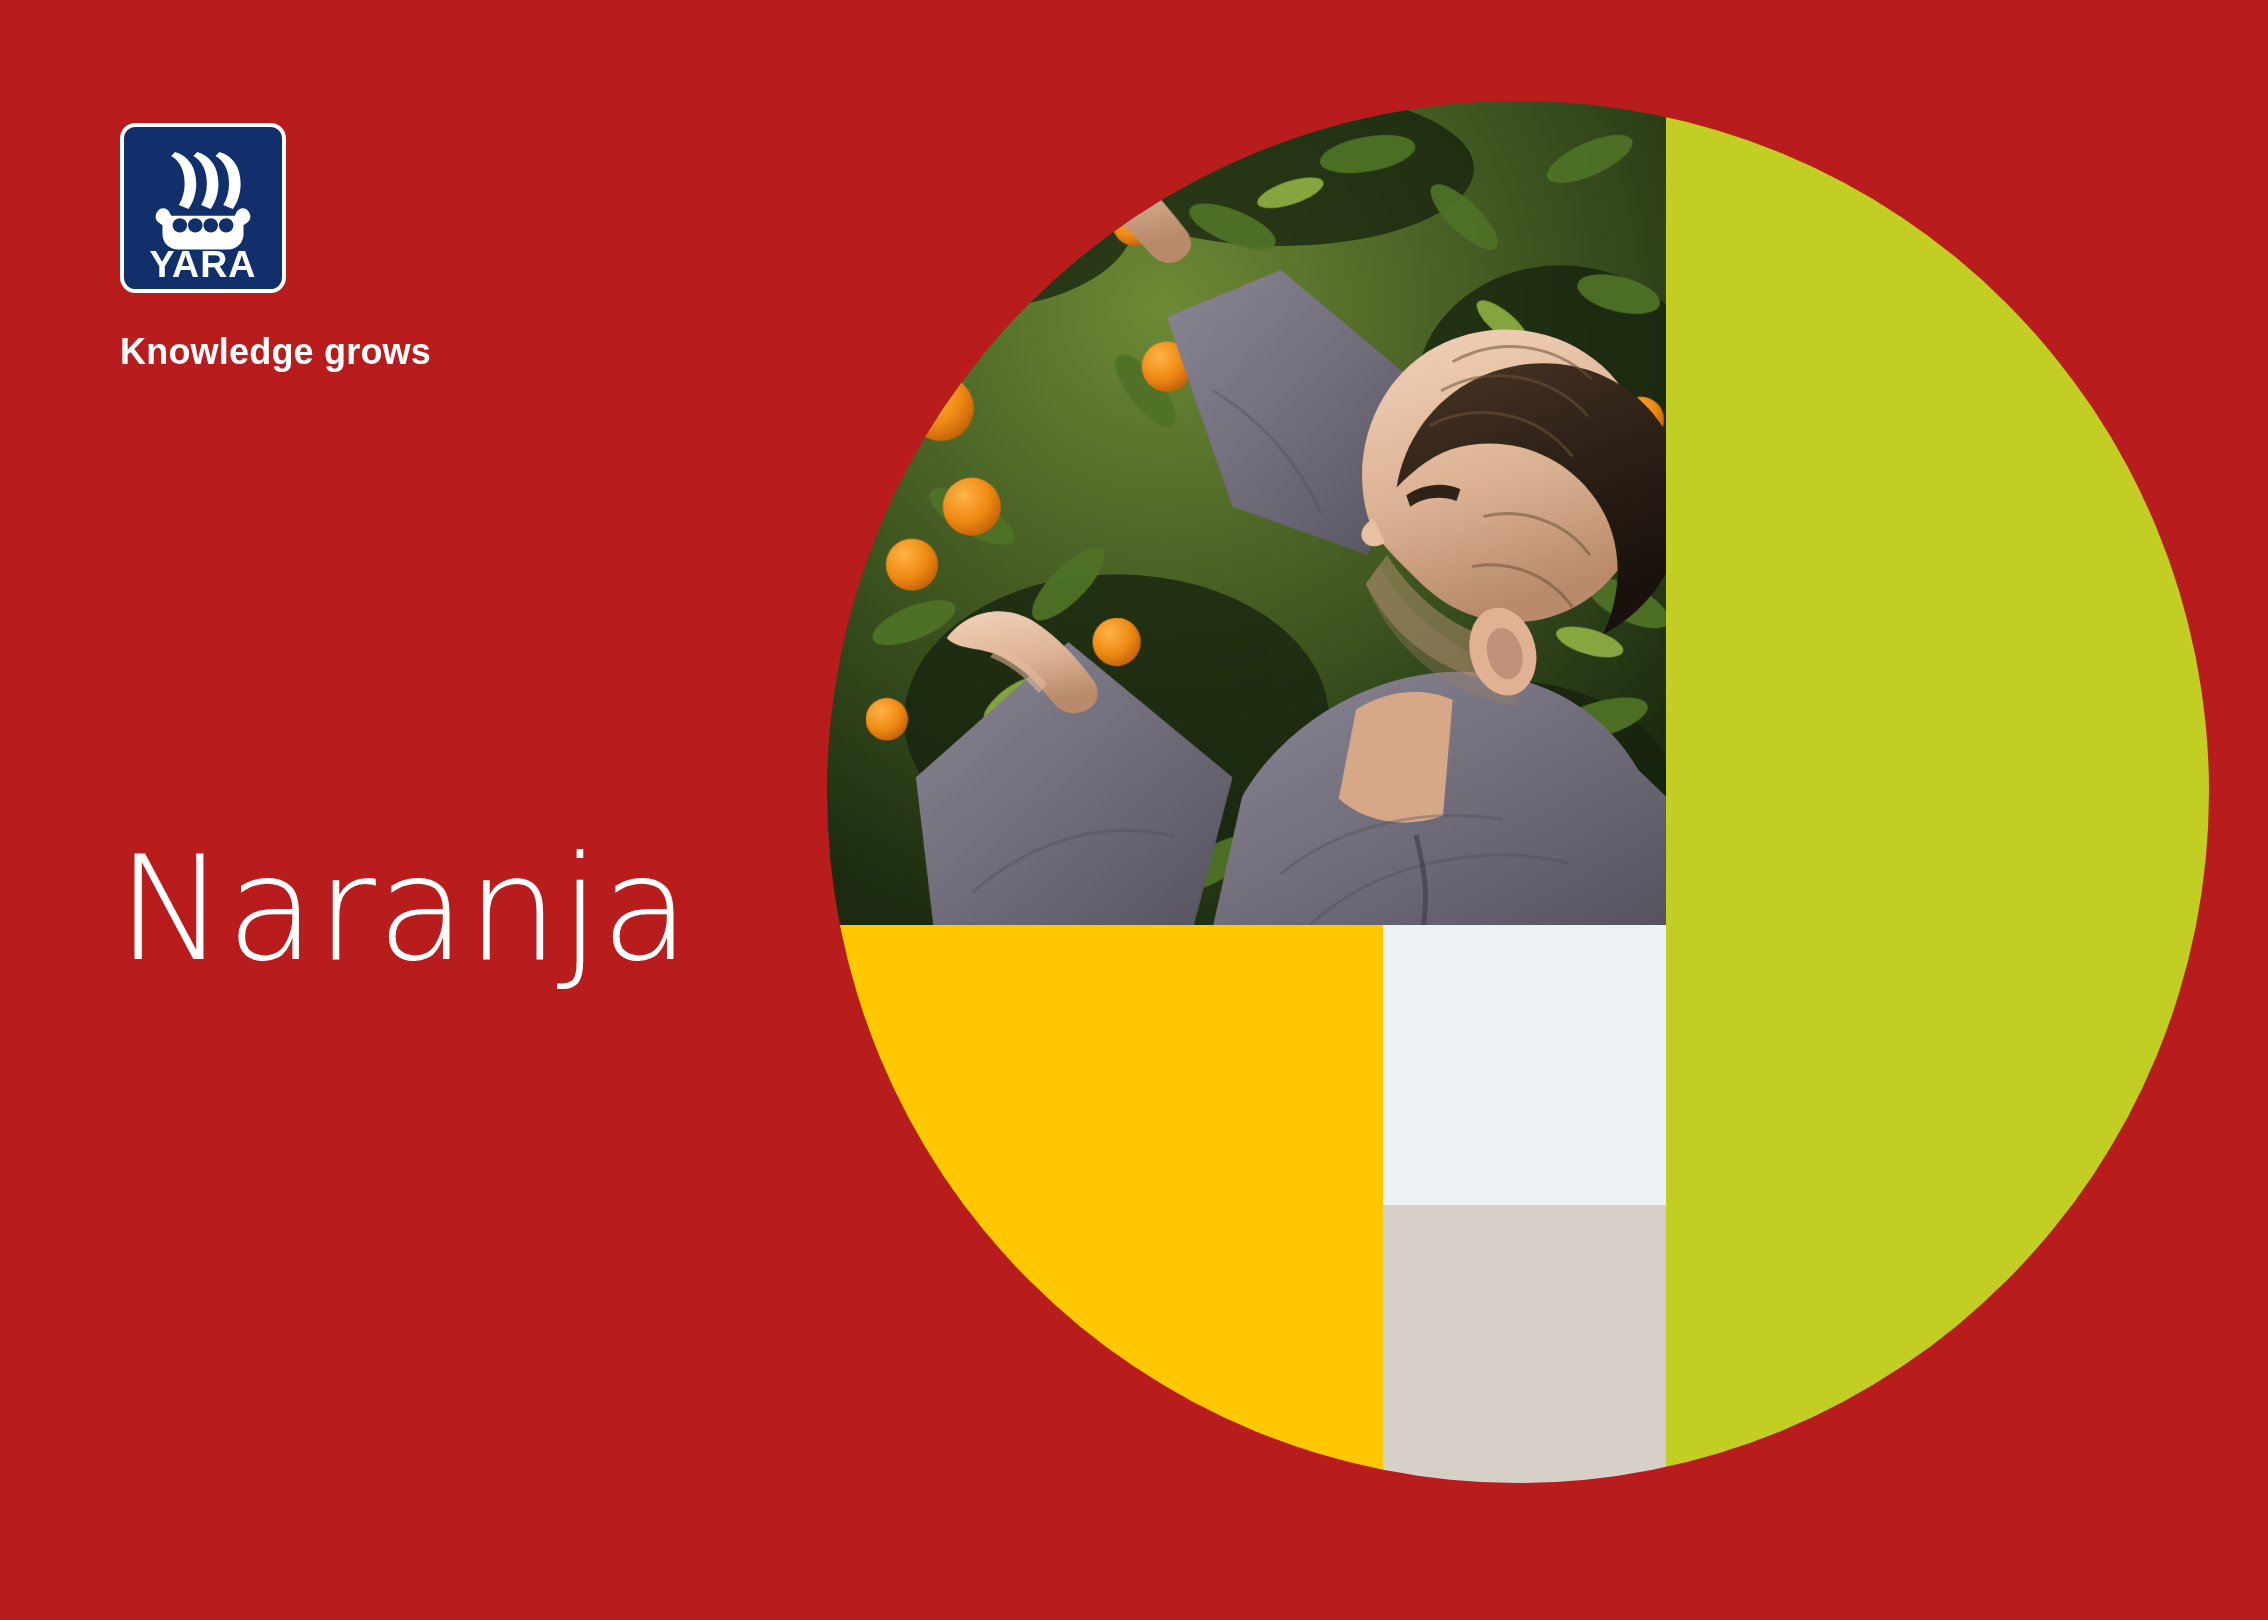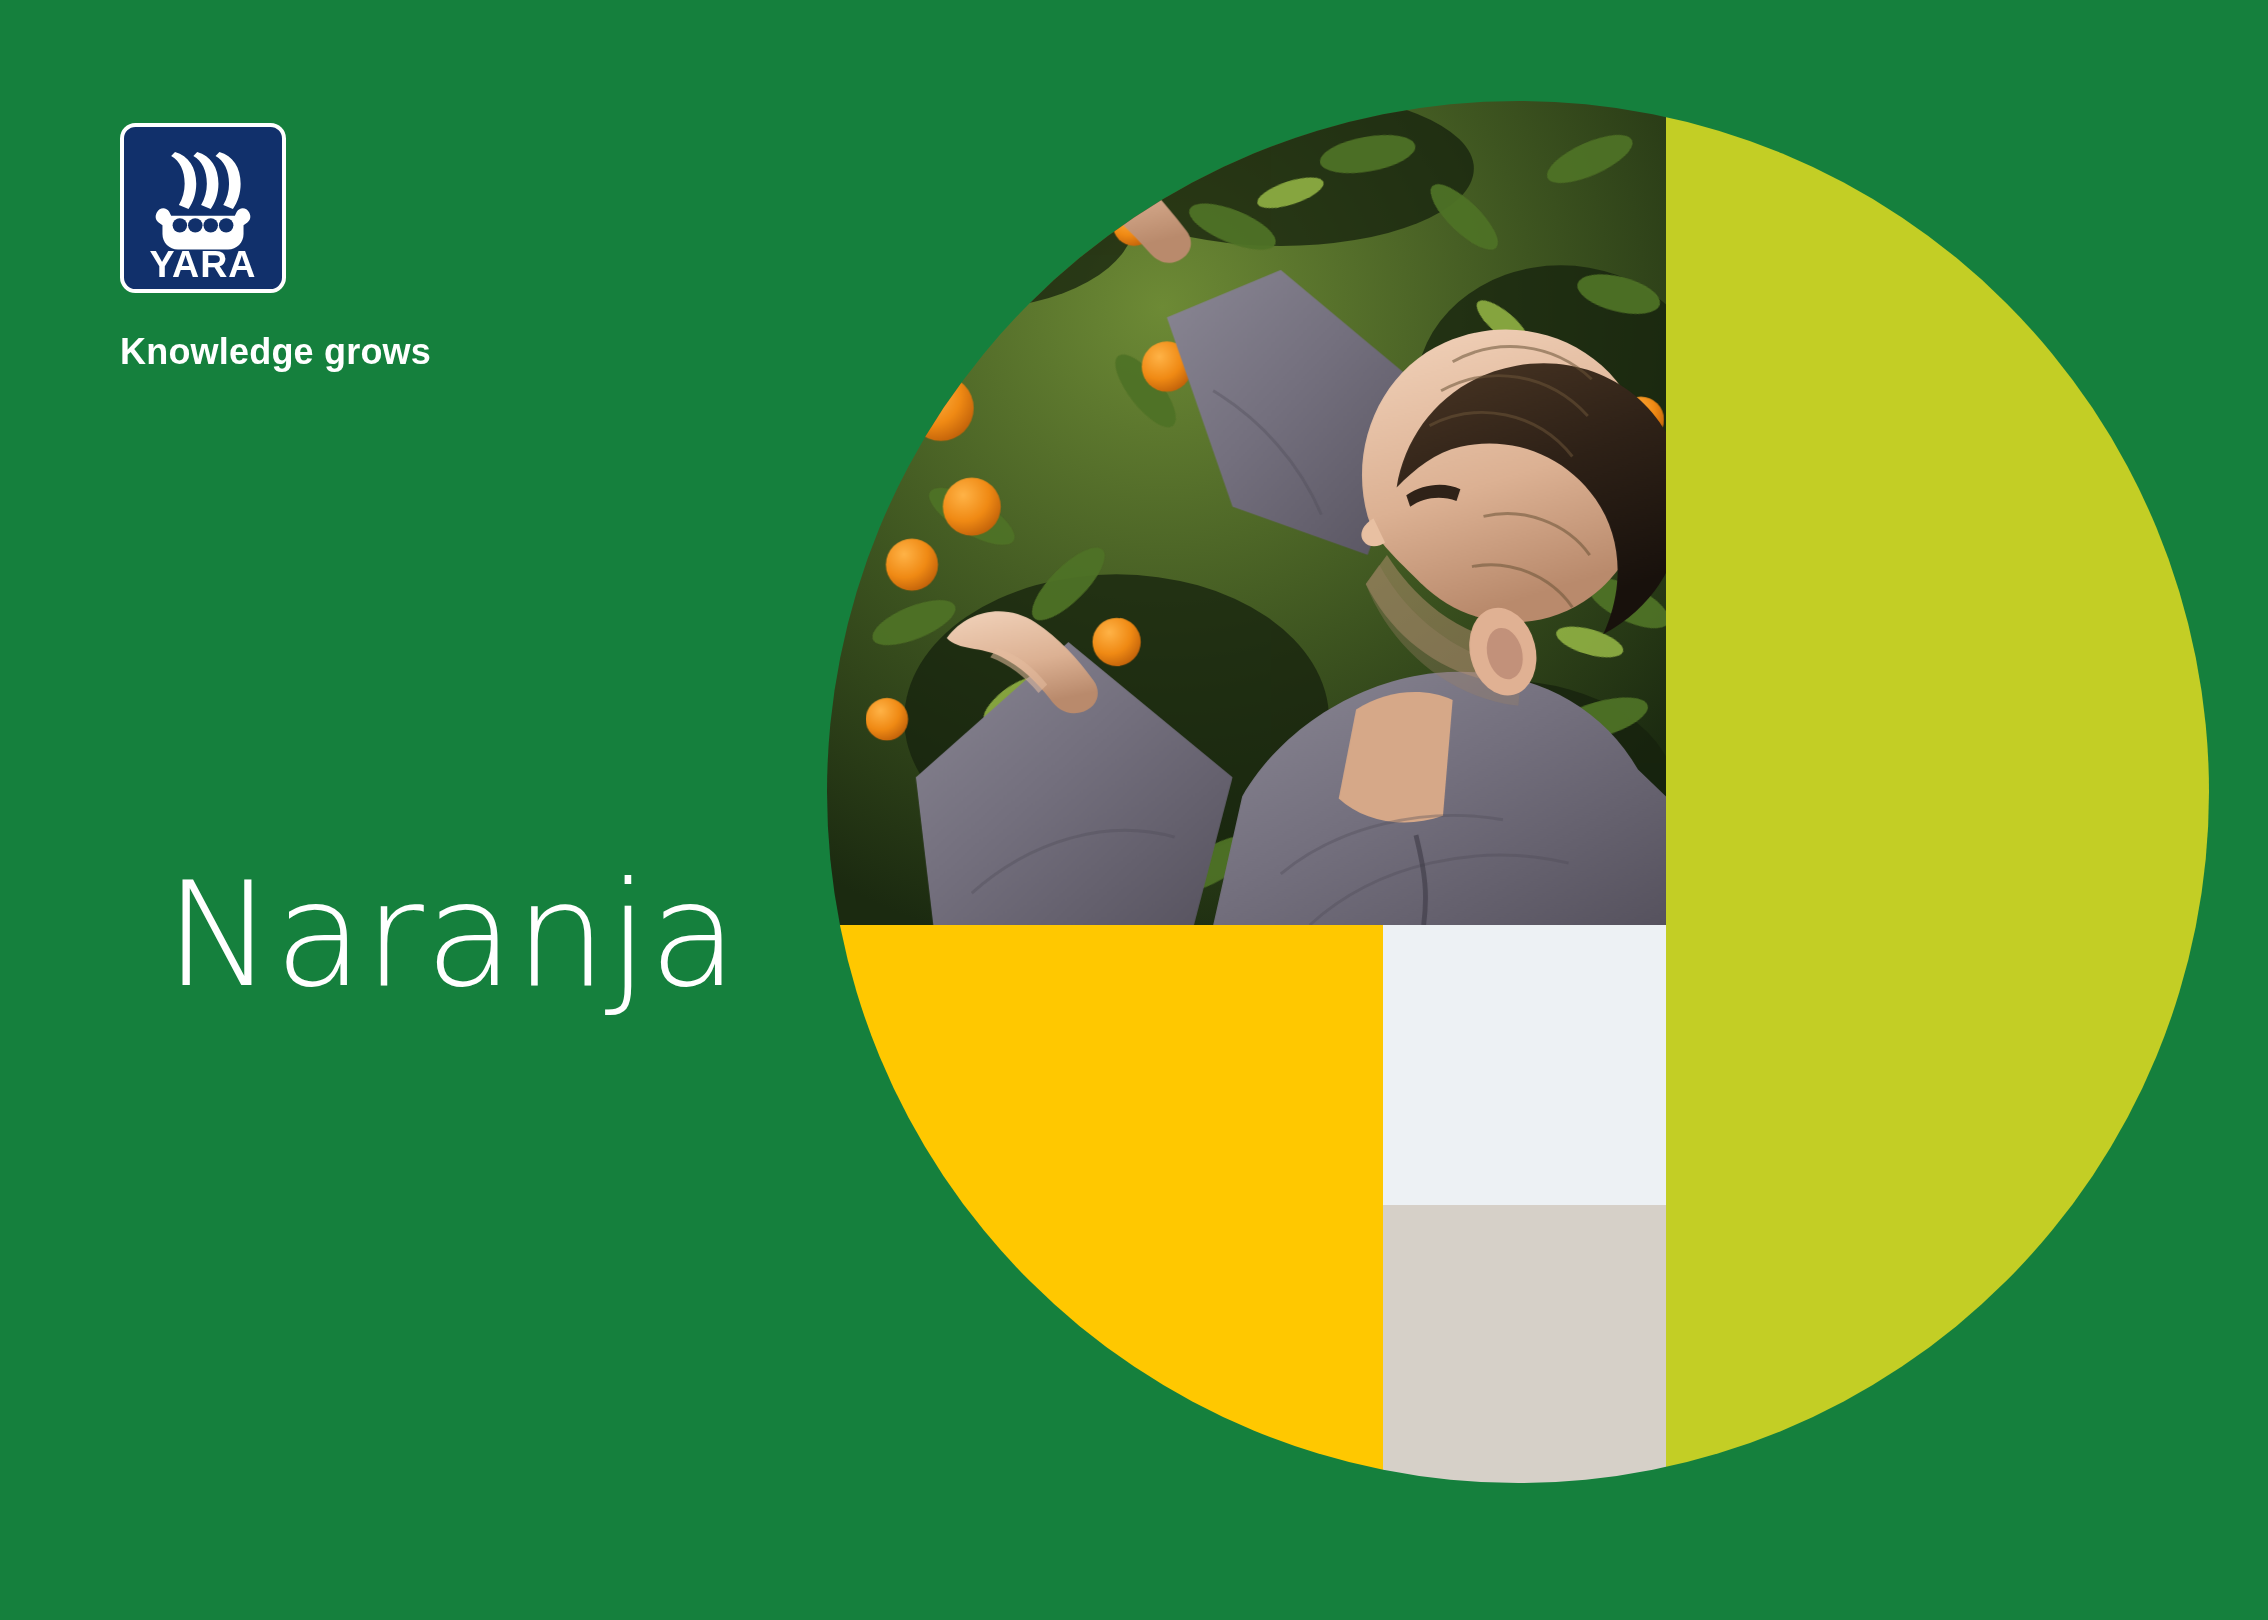--- a/index.html
+++ b/index.html
@@ -2,21 +2,21 @@
 <html><head>
 <meta charset="utf-8">
 <style>
   html,body{margin:0;padding:0;}
   body{
     width:2268px;height:1620px;overflow:hidden;
     font-family:"Liberation Sans","DejaVu Sans",sans-serif;
     background:#f09200;
     position:relative;
   }
-  #stage{position:absolute;inset:0;background:#15803d;overflow:hidden;}
+  #stage{position:absolute;inset:0;background:#b91c1c;overflow:hidden;}
 
   
   .logo-wrap{position:absolute;left:120px;top:123px;width:166px;height:170px;}
   .logo-tile{
     position:absolute;inset:0;
     background:#11306b;
     border-radius:15.4px;
     border:4.8px solid #ffffff;
     box-sizing:border-box;
   }
@@ -24,29 +24,28 @@
 
   
   .tagline{
     position:absolute;left:120px;top:331px;
     color:#ffffff;font-size:36px;font-weight:bold;
     letter-spacing:0.2px;white-space:nowrap;
   }
 
   
   .title{
-    position:absolute;left:117px;top:862px;
+    position:absolute;left:117px;top:836px;
     color:#ffffff;
     font-size:145px;
     font-weight:300;
     letter-spacing:1px;
     line-height:1.0;
     white-space:nowrap;
     font-family:"DejaVu Sans","Liberation Sans",sans-serif;
-    margin-left:48px;
   }
 
   
   .circle{
     position:absolute;
     left:827px;top:101px;
     width:1382px;height:1382px;
     border-radius:50%;
     overflow:hidden;
   }

